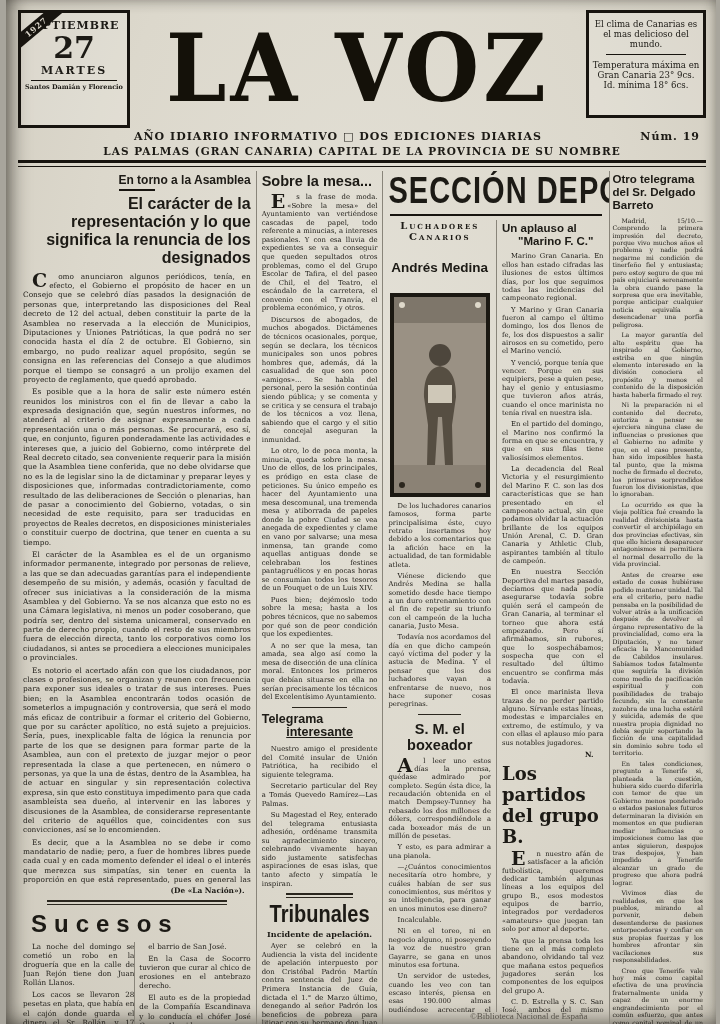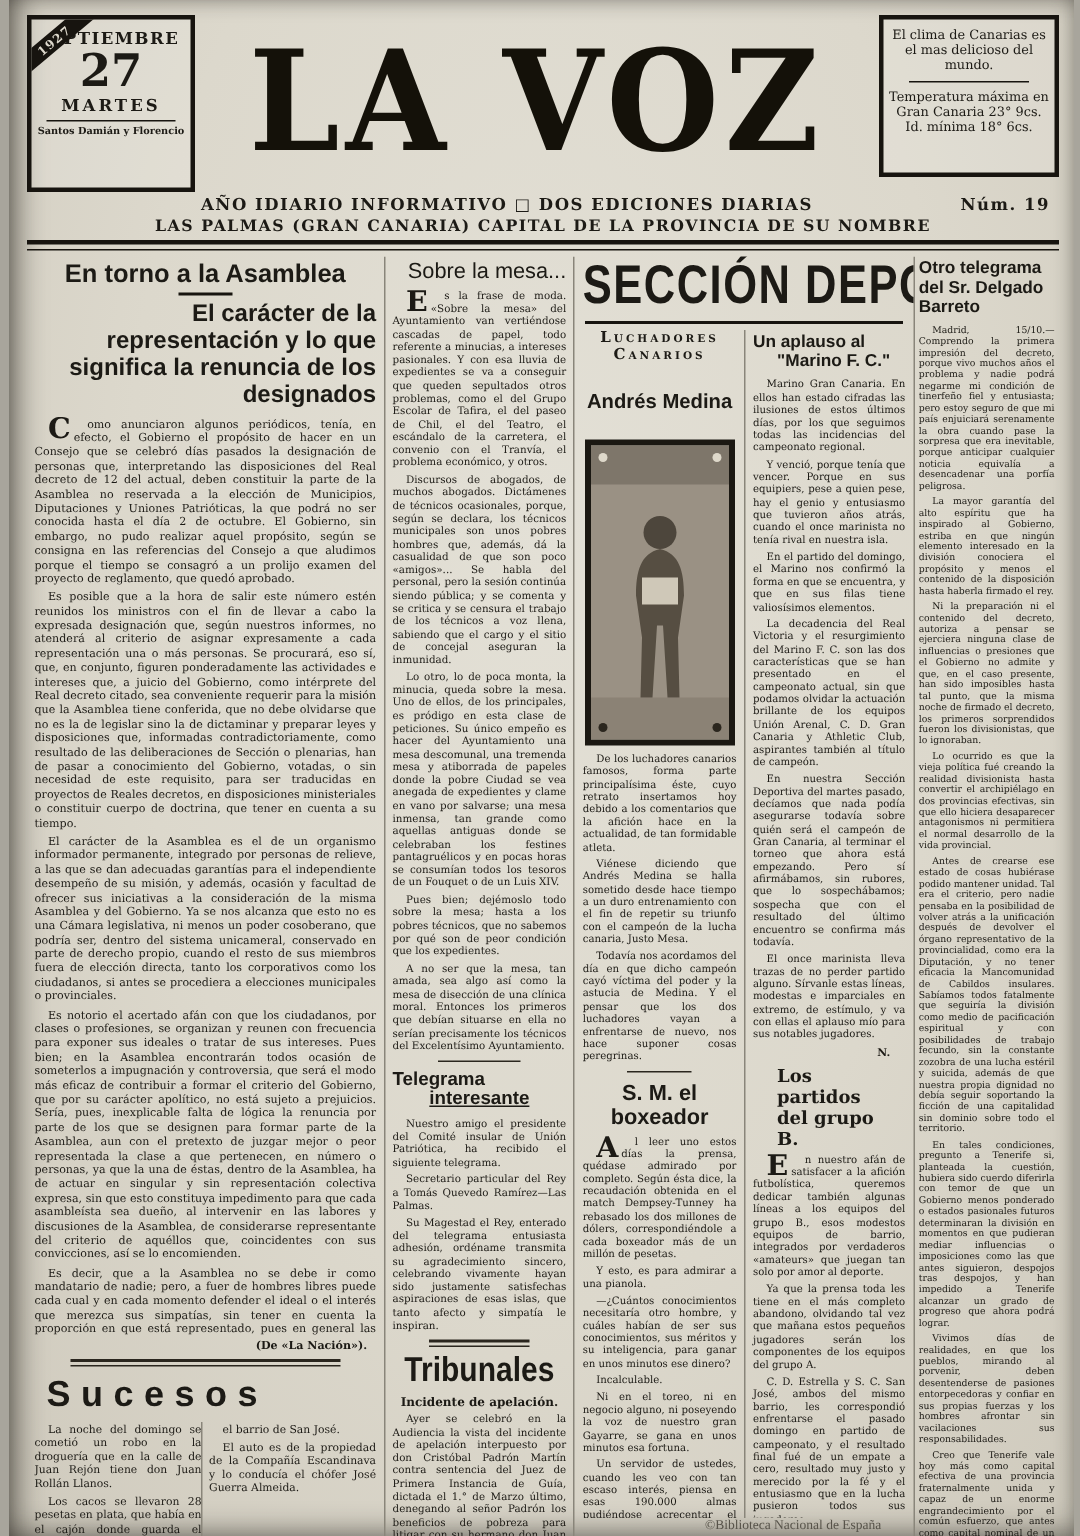--- a/index.html
+++ b/index.html
@@ -36,58 +36,58 @@
   .c1{width:244px;}
   .c2{width:130px;border-left:1px solid #89857a;}
   .c3{width:232px;border-left:1px solid #89857a;}
   .c4{width:100px;border-left:1px solid #89857a;padding:0 3px;}
   .p{margin:0 0 3px;text-indent:9px;text-align:justify;}
   .c1 .p{font-size:7.4px;line-height:1.27;}
   .c2 .p{font-size:6.9px;line-height:1.24;}
   .c3 .p{font-size:6.8px;line-height:1.23;}
   .c4 .p{font-size:6.2px;line-height:1.2;}
   .dc::first-letter{float:left;font-size:19px;line-height:15px;padding:1px 2px 0 0;font-weight:bold;}
-  .kicker{font-family:"Liberation Sans",sans-serif;font-size:17px;font-weight:bold;text-align:center;margin-top:2px;}
+  .kicker{font-family:"Liberation Sans",sans-serif;font-size:12px;font-weight:bold;text-align:right;margin-top:2px;}
   .krule{width:36px;border-top:2px solid #17140f;margin:2px auto 4px;}
   .headline{font-family:"Liberation Sans",sans-serif;font-size:16px;font-weight:bold;line-height:1.12;
     text-align:right;margin:0 0 5px;}
   .src{text-align:right;font-size:7.4px;font-weight:bold;padding-right:6px;margin-top:2px;}
   .sep{border-top:2px solid #2a261e;border-bottom:1px solid #2a261e;height:2px;margin:5px 24px;}
   .sep1{border-top:1px solid #2a261e;margin:5px 30px;}
   .abody{max-height:612px;overflow:hidden;}
   
   .suctitle{font-family:"Liberation Sans",sans-serif;font-size:24px;font-weight:bold;letter-spacing:7px;
     margin:2px 0 4px 8px;}
   .twocol{display:flex;}
   .twocol>div{flex:1;overflow:hidden;}
   .twocol>div+div{border-left:1px solid #89857a;padding-left:4px;}
   .twocol .p{font-size:7.2px;}
   
-  .h-mesa{font-family:"Liberation Sans",sans-serif;font-size:14.5px;font-weight:normal;text-align:right;margin:2px 0 4px;}
+  .h-mesa{font-family:"Liberation Sans",sans-serif;font-size:14.5px;font-weight:bold;text-align:left;margin:2px 0 4px;}
   .h-tele{font-family:"Liberation Sans",sans-serif;font-size:12.5px;font-weight:bold;line-height:1.1;margin:3px 0 5px;}
   .h-tele .l2{display:block;text-align:center;text-decoration:underline;}
   .h-trib{font-family:"Liberation Sans",sans-serif;font-size:20px;font-weight:bold;text-align:center;
     transform:scaleY(1.15);margin:2px 0 3px;}
   .subhead{font-size:8px;font-weight:bold;text-align:center;margin:2px 0 3px;}
   
   .h-dep{font-family:"Liberation Sans",sans-serif;font-size:29px;font-weight:bold;text-align:center;
     letter-spacing:1px;transform:scaleY(1.25);margin:4px 0 2px;white-space:nowrap;}
   .deprule{border-top:2px solid #17140f;margin:6px 2px 4px;}
   .depcols{display:flex;height:792px;overflow:hidden;}
   .depcols>div{width:50%;box-sizing:border-box;overflow:hidden;}
   .depcols>div+div{border-left:1px solid #89857a;padding-left:5px;}
   .depcols>div:first-child{padding-right:5px;}
   .h-luch{font-size:10px;font-variant:small-caps;letter-spacing:2px;text-align:center;font-weight:bold;}
   .h-medina{font-family:"Liberation Sans",sans-serif;font-size:13.5px;font-weight:bold;text-align:center;margin:18px 0;}
   .photo{width:92px;height:196px;margin:3px auto 5px;border:4px solid #1b1812;background:linear-gradient(#938b7e,#a89f90 70%,#8d8475);position:relative;}
   .photo svg{display:block;}
   .h-box{font-family:"Liberation Sans",sans-serif;font-size:14.5px;font-weight:bold;text-align:center;margin:6px 0 4px;}
   .h-apl{font-family:"Liberation Sans",sans-serif;font-size:11.5px;font-weight:bold;line-height:1.15;margin:2px 0 4px;}
   .h-apl .l2{display:block;text-align:right;padding-right:10px;}
-  .h-gb{font-size:12px;font-weight:bold;margin:4px 16px 3px;}
+  .h-gb{font-size:18px;font-weight:bold;margin:4px 0 3px;}
   .sig{text-align:right;font-size:7.2px;font-weight:bold;padding-right:10px;margin:1px 0 2px;}
   
   .h-del{font-family:"Liberation Sans",sans-serif;font-size:11.5px;font-weight:bold;line-height:1.15;margin:2px 0 4px;}
   .wm{position:absolute;left:470px;bottom:3px;font-family:Liberation Serif, serif;font-size:9px;color:#57534a;}
 </style>
 </head>
 <body>
 
 <div class="page">
   <div class="paper">
@@ -134,20 +134,21 @@
         <div class="sep"></div>
         <div class="suctitle">Sucesos</div>
         <div class="twocol">
           <div class="plist">
               <p class="p">La noche del domingo se cometió un robo en la droguería que en la calle de Juan Rejón tiene don Juan Rollán Llanos.</p>
               <p class="p">Los cacos se llevaron 28 pesetas en plata, que había en el cajón donde guarda el dinero el Sr. Rollán, y 17 botellas de perfumes, 42 cajas de jabones, 6 jaboncillos, 54 latas de polvos.</p>
             </div>
           <div>
             <div class="plist">
                 <p class="p">el barrio de San José.</p>
+                <p class="p">En la Casa de Socorro tuvieron que curar al chico de erosiones en el antebrazo derecho.</p>
                 <p class="p">El auto es de la propiedad de la Compañía Escandinava y lo conducía el chófer José Guerra Almeida.</p>
               </div>
 
           </div>
         </div>
       </div>
 
       <div class="col c2">
         <div class="h-mesa">Sobre la mesa...</div>
         <div class="plist">
@@ -215,20 +216,21 @@
               </div>
 
           </div>
           <div>
             <div class="h-apl">
               <span>Un aplauso al</span>
               <span class="l2">"Marino F. C."</span>
             </div>
             <div class="plist">
                 <p class="p">Marino Gran Canaria. En ellos han estado cifradas las ilusiones de estos últimos días, por los que seguimos todas las incidencias del campeonato regional.</p>
+                <p class="p">Y Marino y Gran Canaria fueron al campo el último domingo, los dos llenos de fe, los dos dispuestos a salir airosos en su cometido, pero el Marino venció.</p>
                 <p class="p">Y venció, porque tenía que vencer. Porque en sus equipiers, pese a quien pese, hay el genio y entusiasmo que tuvieron años atrás, cuando el once marinista no tenía rival en nuestra isla.</p>
                 <p class="p">En el partido del domingo, el Marino nos confirmó la forma en que se encuentra, y que en sus filas tiene valiosísimos elementos.</p>
                 <p class="p">La decadencia del Real Victoria y el resurgimiento del Marino F. C. son las dos características que se han presentado en el campeonato actual, sin que podamos olvidar la actuación brillante de los equipos Unión Arenal, C. D. Gran Canaria y Athletic Club, aspirantes también al título de campeón.</p>
                 <p class="p">En nuestra Sección Deportiva del martes pasado, decíamos que nada podía asegurarse todavía sobre quién será el campeón de Gran Canaria, al terminar el torneo que ahora está empezando. Pero sí afirmábamos, sin rubores, que lo sospechábamos; sospecha que con el resultado del último encuentro se confirma más todavía.</p>
                 <p class="p">El once marinista lleva trazas de no perder partido alguno. Sírvanle estas líneas, modestas e imparciales en extremo, de estímulo, y va con ellas el aplauso mío para sus notables jugadores.</p>
               </div>
             <div class="sig">N.</div>
             <div class="h-gb">Los partidos del grupo B.</div>
             <div class="plist">
                 <p class="p dc">En nuestro afán de satisfacer a la afición futbolística, queremos dedicar también algunas líneas a los equipos del grupo B., esos modestos equipos de barrio, integrados por verdaderos «amateurs» que juegan tan solo por amor al deporte.</p>

